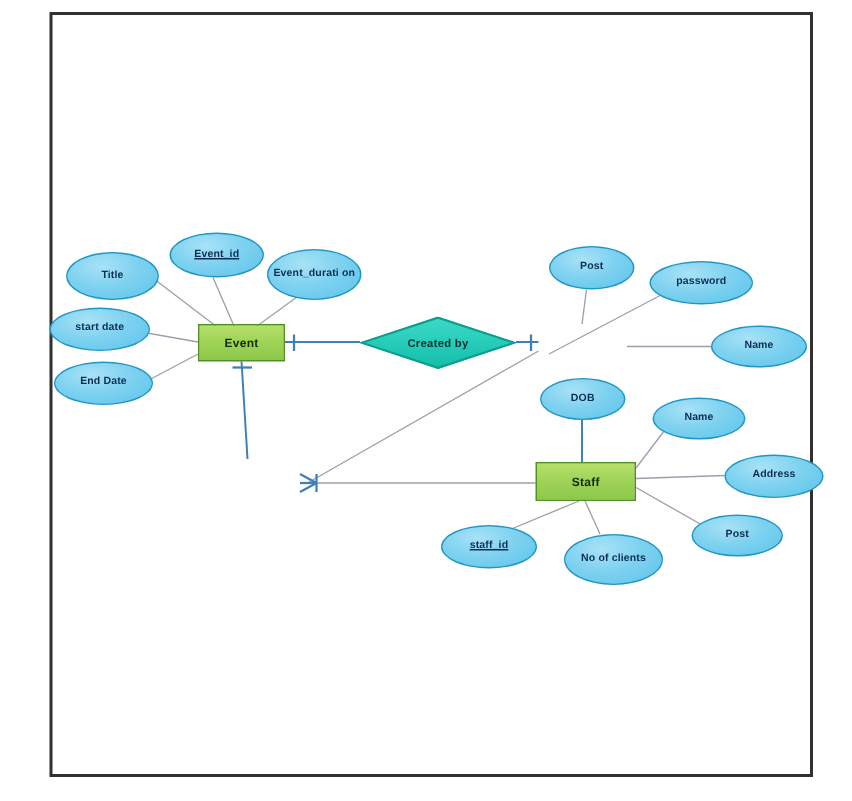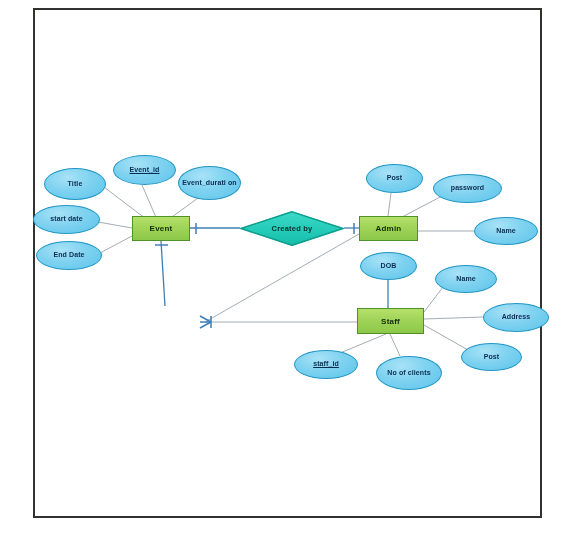--- a/index.html
+++ b/index.html
@@ -134,23 +134,20 @@
       <line x1="211" y1="322" x2="200" y2="316"></line>
       <line x1="211" y1="322" x2="200" y2="322"></line>
       <line x1="211" y1="322" x2="200" y2="328"></line>
     </g>
   </svg>
 
   <div class="node entity" style="left:132px; top:216px; width:58px; height:25px;">
     <span class="entity-text">Event</span>
   </div>
 
-  <div class="node entity" style="left:359px; top:216px; width:59px; height:25px;">
-    <span class="entity-text">Admin</span>
-  </div>
 
   <div class="node entity" style="left:357px; top:308px; width:67px; height:26px;">
     <span class="entity-text">Staff</span>
   </div>
 
   <div class="node relationship" style="left:240px; top:211px; width:104px; height:35px;">
     <div class="diamond-shape"></div>
     <svg class="diamond-border" viewBox="0 0 104 35" preserveAspectRatio="none">
       <polygon points="52,0.8 103,17.5 52,34.2 1,17.5" fill="none" stroke="#0e9e8d" stroke-width="1.4"></polygon>
     </svg>

